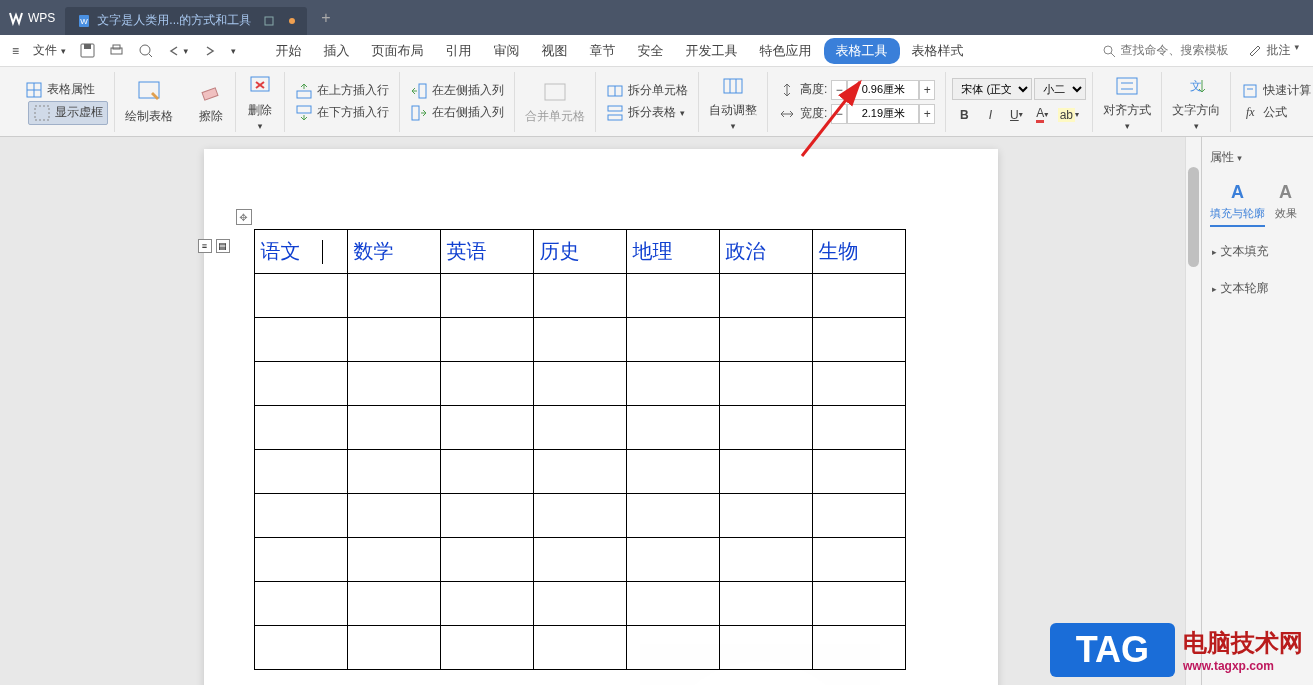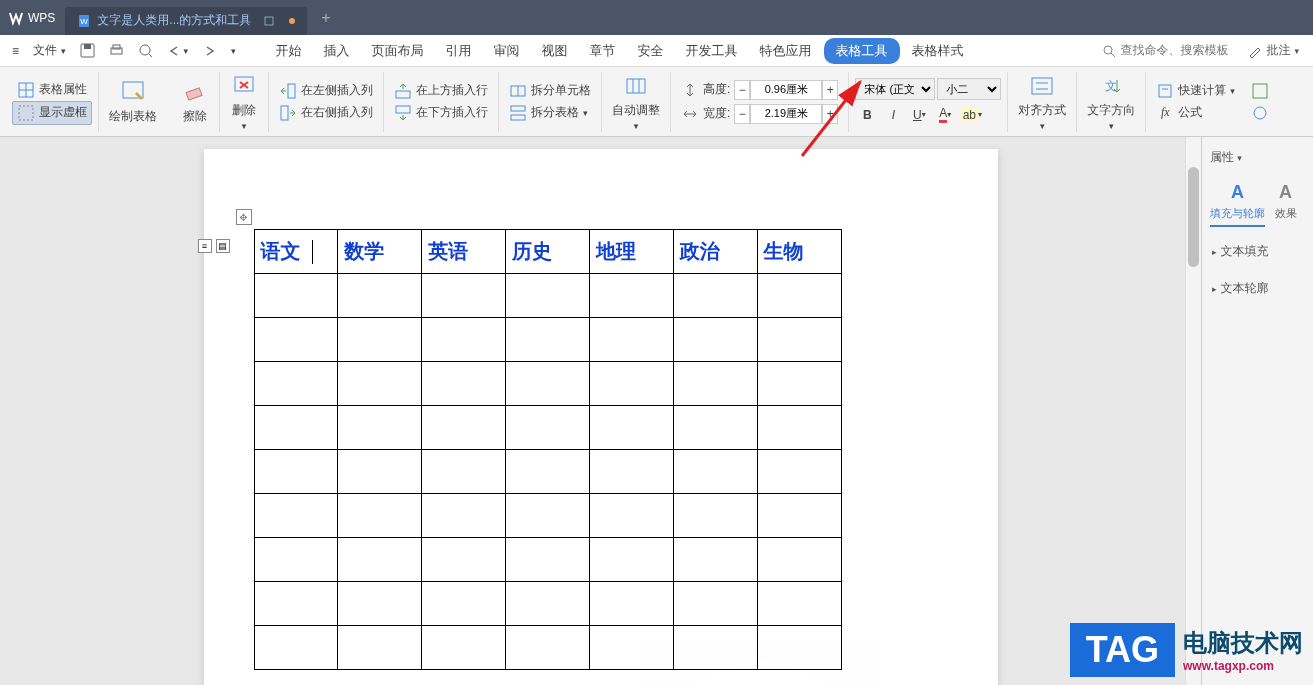--- a/index.html
+++ b/index.html
@@ -12,30 +12,30 @@
   .doc-tab .dot { width: 6px; height: 6px; border-radius: 50%; background: #f0a050; margin-left: 8px; }
   .new-tab { color: #aaa; margin-left: 14px; font-size: 16px; cursor: pointer; }
   
   
   .menubar { background: #fff; height: 32px; display: flex; align-items: center; padding: 0 6px; border-bottom: 1px solid #ddd; gap: 2px; }
   .menu-btn { padding: 4px 6px; color: #444; cursor: pointer; display: flex; align-items: center; gap: 2px; }
   .menu-item { padding: 6px 10px; color: #444; cursor: pointer; font-size: 13px; }
   .menu-item.active { background: #3a7fd9; color: #fff; border-radius: 10px; padding: 4px 12px; }
   .spacer { flex: 1; }
   .search-box { display: flex; align-items: center; gap: 4px; color: #777; margin-right: 10px; }
-  .annotate { color: #555; padding: 4px 8px; display: flex; align-items: center; gap: 4px; }
+  .annotate { color: #555; padding: 4px 8px; display: flex; align-items: flex-start; gap: 4px; }
   
   
   .ribbon { background: #f4f4f4; height: 70px; display: flex; align-items: center; padding: 0 6px; border-bottom: 1px solid #ccc; }
   .rgroup { display: flex; flex-direction: column; align-items: center; padding: 0 6px; height: 60px; justify-content: center; border-right: 1px solid #ddd; }
   .rgroup.noborder { border-right: none; justify-content: center; }
   .rgroup-row { display: flex; gap: 16px; }
   .rbtn { display: flex; align-items: center; gap: 4px; padding: 2px 4px; cursor: pointer; color: #444; font-size: 12px; white-space: nowrap; }
   .rbtn.big { flex-direction: column; gap: 2px; font-size: 12px; }
-  .rbtn.selected { background: #d0dae8; border: 1px solid #a0b0c8; border-radius: 2px; }
+  .rbtn.selected { background: #d0dae8; border: 1px solid #a0b0c8; border-radius: 2px; margin-left: 16px; }
   .ricon { width: 18px; height: 18px; display: inline-flex; align-items: center; justify-content: center; }
   .ricon.big { width: 28px; height: 28px; }
   .dim-input { width: 72px; height: 20px; border: 1px solid #ccc; text-align: center; font-size: 11px; }
   .stepper { display: flex; align-items: center; gap: 0; }
   .step-btn { width: 16px; height: 20px; border: 1px solid #ccc; background: #fff; display: flex; align-items: center; justify-content: center; font-size: 12px; cursor: pointer; }
   .font-sel { height: 22px; border: 1px solid #ccc; font-size: 11px; padding: 0 4px; }
   .fmt-btn { width: 24px; height: 22px; display: flex; align-items: center; justify-content: center; cursor: pointer; color: #444; }
   
   
   .docarea { position: relative; height: 548px; display: flex; }
@@ -43,43 +43,43 @@
   .page { width: 794px; background: #fff; box-shadow: 0 2px 8px rgba(0,0,0,0.15); min-height: 900px; padding: 80px 50px; position: relative; }
   .page::before { content: ""; position: absolute; left: 55%; top: 55%; width: 240px; height: 240px; background: radial-gradient(circle, transparent 60%, rgba(0,0,0,0.02) 61%); opacity: 0.3; }
   .watermark { position: absolute; left: 48%; top: 54%; font-size: 180px; color: rgba(0,0,0,0.06); font-family: "KaiTi", serif; transform: rotate(-10deg); pointer-events: none; }
   
   .table-wrap { position: relative; }
   .move-handle { position: absolute; left: -18px; top: -20px; width: 16px; height: 16px; border: 1px solid #888; background: #fff; display: flex; align-items: center; justify-content: center; cursor: move; }
   .move-handle::before { content: "✥"; font-size: 10px; color: #888; }
   .side-handle { position: absolute; left: -56px; top: 10px; display: flex; gap: 4px; }
   .side-handle span { width: 14px; height: 14px; border: 1px solid #888; background: #fff; display: flex; align-items: center; justify-content: center; font-size: 9px; cursor: pointer; }
   
-  table.doc-table { border-collapse: collapse; width: 588px; font-weight: bold; }
+  table.doc-table { border-collapse: collapse; width: 652px; }
   table.doc-table td { border: 1px solid #000; height: 44px; width: 83px; padding: 4px 6px; vertical-align: middle; }
   table.doc-table tr:first-child td { font-family: "SimSun", serif; font-size: 20px; color: #1040d0; }
   .cursor-cell { position: relative; }
   .cursor-cell::after { content: ""; position: absolute; right: 24px; top: 10px; width: 1px; height: 24px; background: #000; animation: blink 1s infinite; }
   @keyframes blink { 50% { opacity: 0; } }
   
   .prop-panel { width: 112px; background: #f4f4f4; border-left: 1px solid #ccc; padding: 8px; }
   .prop-title { font-size: 12px; color: #555; padding: 4px 0; }
   .prop-tabs { display: flex; gap: 10px; margin-top: 10px; padding-bottom: 6px; }
   .prop-tab { display: flex; flex-direction: column; align-items: center; gap: 4px; font-size: 11px; color: #3a7fd9; padding-bottom: 4px; }
   .prop-tab.active { border-bottom: 2px solid #3a7fd9; }
   .prop-tab.inactive { color: #666; }
   .prop-section { padding: 10px 2px; color: #555; font-size: 12px; display: flex; align-items: center; gap: 4px; cursor: pointer; }
   
   
   .arrow-overlay { position: absolute; left: 792px; top: 76px; pointer-events: none; z-index: 100; }
   
   
   .tag-logo { position: absolute; right: 10px; bottom: 8px; display: flex; align-items: center; gap: 8px; }
-  .tag-box { background: #1a6dd8; color: #fff; font-weight: bold; font-size: 36px; padding: 6px 16px; border-radius: 0; font-family: Arial, sans-serif; }
+  .tag-box { background: #1a6dd8; color: #fff; font-weight: bold; font-size: 36px; padding: 6px 26px; border-radius: 6px; font-family: Arial, sans-serif; }
   .tag-text { display: flex; flex-direction: column; font-weight: bold; }
-  .tag-text .cn { color: #0c4a6e; font-size: 24px; }
+  .tag-text .cn { color: #b91c1c; font-size: 24px; }
   .tag-text .url { color: #be185d; font-size: 12px; }
   
   
   .vscroll { position: absolute; right: 0; top: 0; bottom: 0; width: 16px; background: #f4f4f4; border-left: 1px solid #ddd; }
   .vscroll-thumb { position: absolute; left: 2px; right: 2px; top: 30px; height: 100px; background: #c0c0c0; border-radius: 6px; }
 </style>
 </head>
 <body>
 
 <div class="titlebar">
@@ -229,60 +229,70 @@
         <span>删除</span>
         <span style="font-size:9px">▾</span>
       </div>
   </div>
 
   <div class="rgroup">
     <div>
         <div class="rbtn">
           <span class="ricon">
             <svg width="16" height="16">
+              <rect x="1" y="8" width="14" height="7" fill="none" stroke="#4a90e2"></rect>
+              <path d="M8 1 L8 6 M5 4 L8 1 L11 4" fill="none" stroke="#50a050"></path>
+            </svg>
+          </span>
+          <span>在上方插入行</span>
+        </div>
+    <div class="rbtn">
+          <span class="ricon">
+            <svg width="16" height="16">
+              <rect x="1" y="1" width="14" height="7" fill="none" stroke="#4a90e2"></rect>
+              <path d="M8 10 L8 15 M5 12 L8 15 L11 12" fill="none" stroke="#50a050"></path>
+            </svg>
+          </span>
+          <span>在下方插入行</span>
+        </div>
+      </div>
+  </div>
+  <div class="rgroup">
+    <div>
+        <div class="rbtn">
+          <span class="ricon">
+            <svg width="16" height="16">
               <rect x="8" y="1" width="7" height="14" fill="none" stroke="#4a90e2"></rect>
               <path d="M1 8 L6 8 M4 5 L1 8 L4 11" fill="none" stroke="#50a050"></path>
             </svg>
           </span>
           <span>在左侧插入列</span>
         </div>
     <div class="rbtn">
           <span class="ricon">
             <svg width="16" height="16">
               <rect x="1" y="1" width="7" height="14" fill="none" stroke="#4a90e2"></rect>
               <path d="M10 8 L15 8 M12 5 L15 8 L12 11" fill="none" stroke="#50a050"></path>
             </svg>
           </span>
           <span>在右侧插入列</span>
         </div>
       </div>
   </div>
-  <div class="rgroup">
-    <div>
-        <div class="rbtn">
-          <span class="ricon">
-            <svg width="16" height="16">
-              <rect x="1" y="8" width="14" height="7" fill="none" stroke="#4a90e2"></rect>
-              <path d="M8 1 L8 6 M5 4 L8 1 L11 4" fill="none" stroke="#50a050"></path>
-            </svg>
-          </span>
-          <span>在上方插入行</span>
-        </div>
-    <div class="rbtn">
-          <span class="ricon">
-            <svg width="16" height="16">
-              <rect x="1" y="1" width="14" height="7" fill="none" stroke="#4a90e2"></rect>
-              <path d="M8 10 L8 15 M5 12 L8 15 L11 12" fill="none" stroke="#50a050"></path>
-            </svg>
-          </span>
-          <span>在下方插入行</span>
-        </div>
-      </div>
-  </div>
-
+
+  <div class="rgroup">
+    <div class="rbtn big" style="opacity:0.5">
+        <span class="ricon big">
+          <svg width="24" height="20">
+            <rect x="2" y="2" width="20" height="16" fill="none" stroke="#888"></rect>
+          </svg>
+        </span>
+        <span>合并单元格</span>
+      </div>
+  </div>
   <div class="rgroup">
     <div>
         <div class="rbtn">
           <span class="ricon">
             <svg width="16" height="16">
               <rect x="1" y="3" width="14" height="10" fill="none" stroke="#4a90e2"></rect>
               <line x1="8" y1="3" x2="8" y2="13" stroke="#4a90e2"></line>
             </svg>
           </span>
           <span>拆分单元格</span>
@@ -344,21 +354,21 @@
             <div class="step-btn">+</div>
           </div>
       </div>
     </div>
   </div>
 
   <div class="rgroup">
     <div>
       <div style="display:flex;gap:2px">
           <select class="font-sel" style="width:80px"><option>宋体 (正文)</option></select>
-          <select class="font-sel" style="width:64px"><option>小二</option></select>
+          <select class="font-sel" style="width:52px"><option>小二</option></select>
         </div>
       <div style="display:flex;gap:2px;margin-top:4px">
         <div class="fmt-btn">
             <b>B</b>
           </div>
         <div class="fmt-btn">
             <i>I</i>
           </div>
         <div class="fmt-btn">
             <u>U</u>

